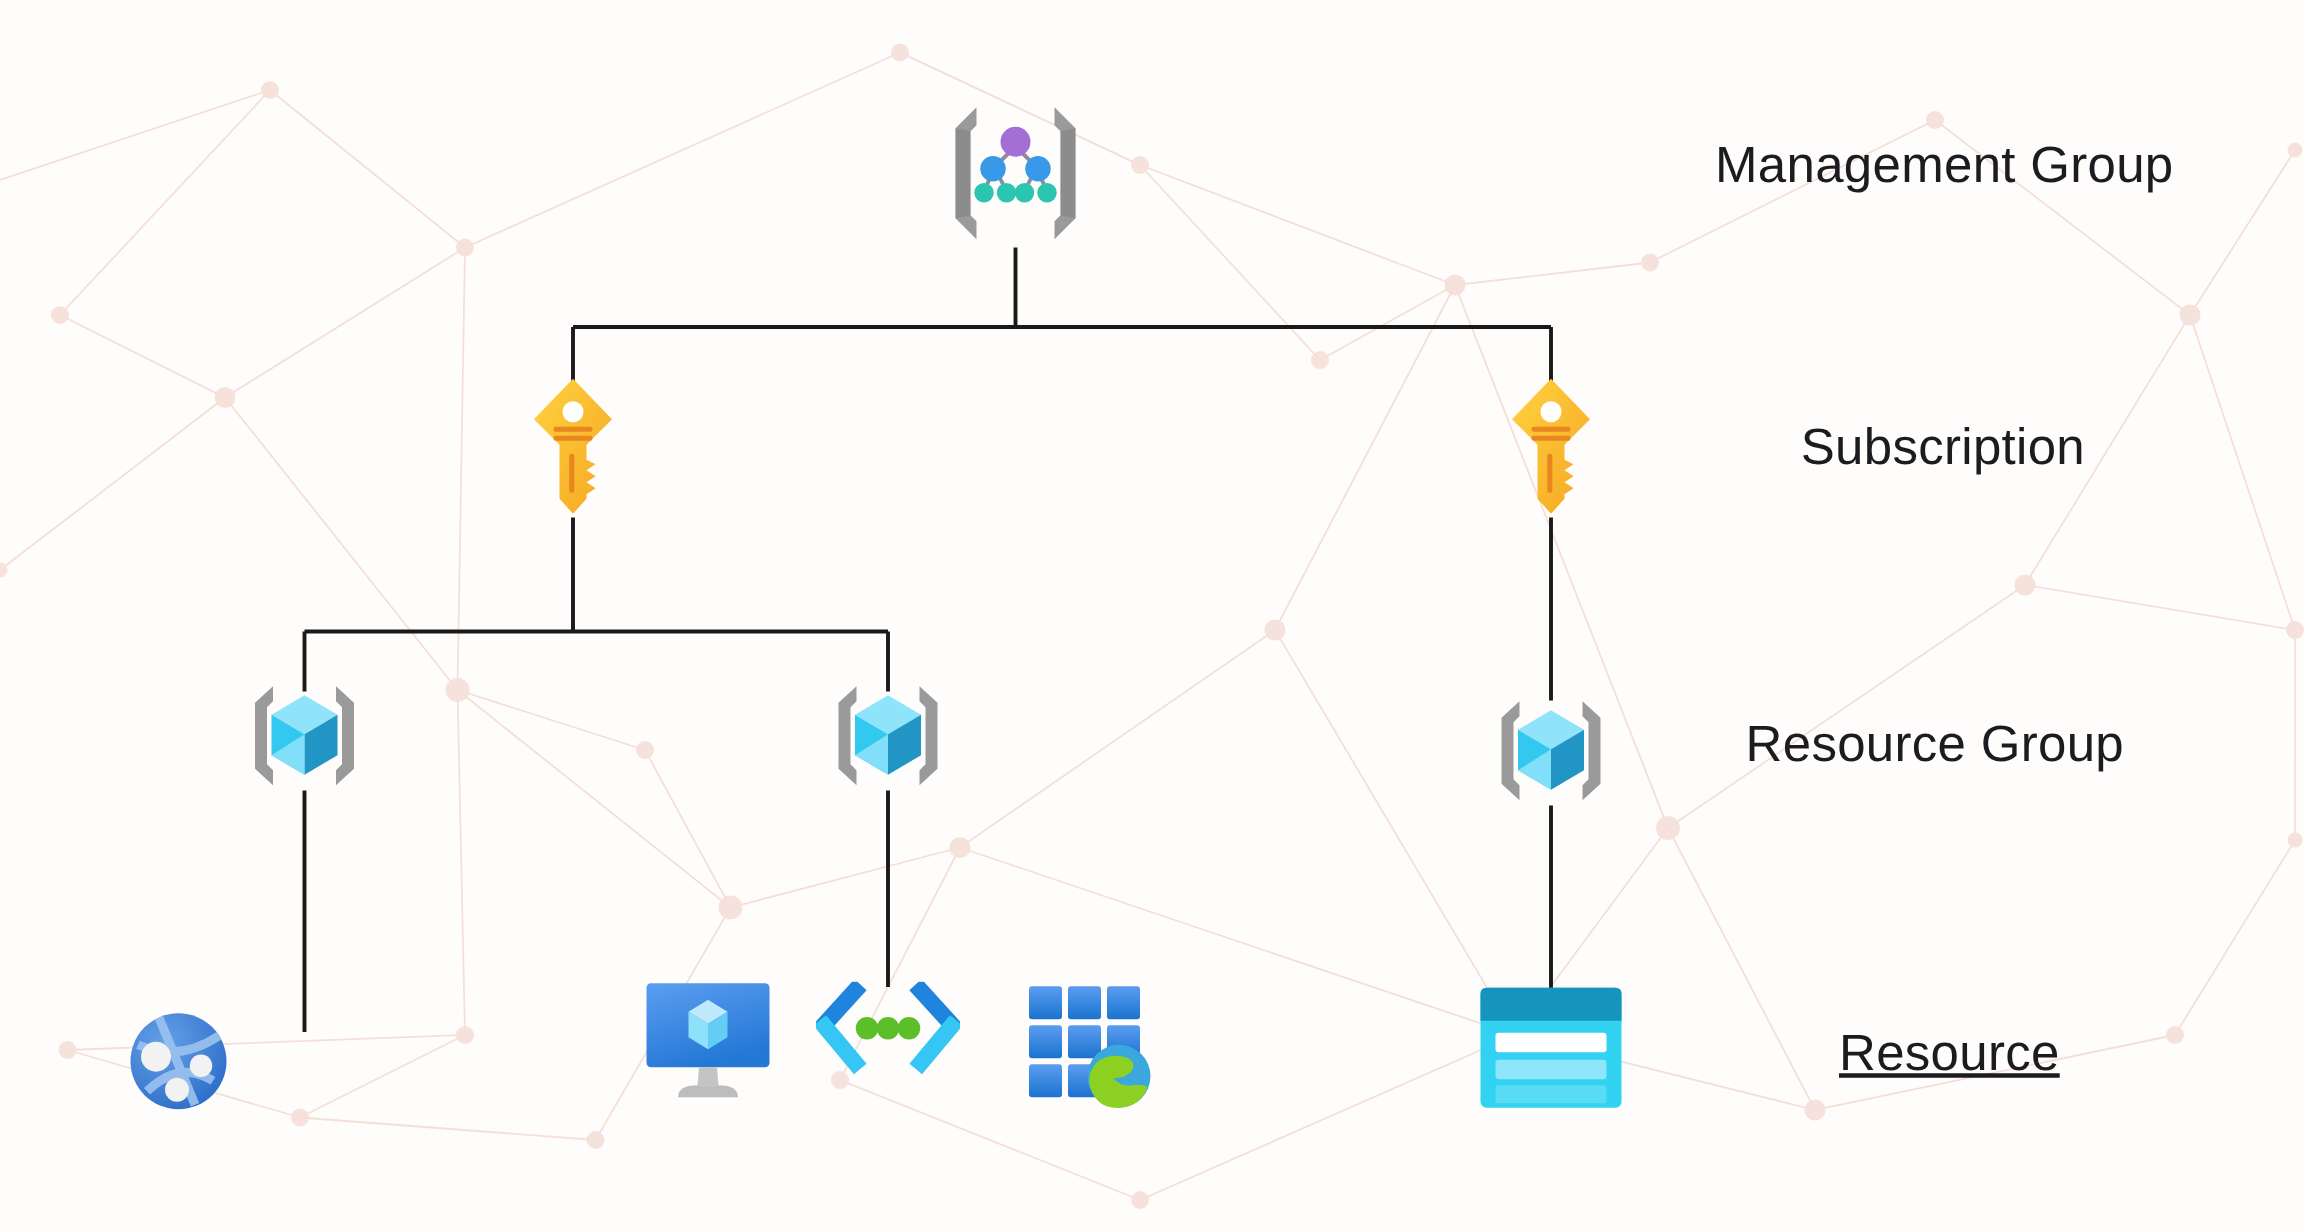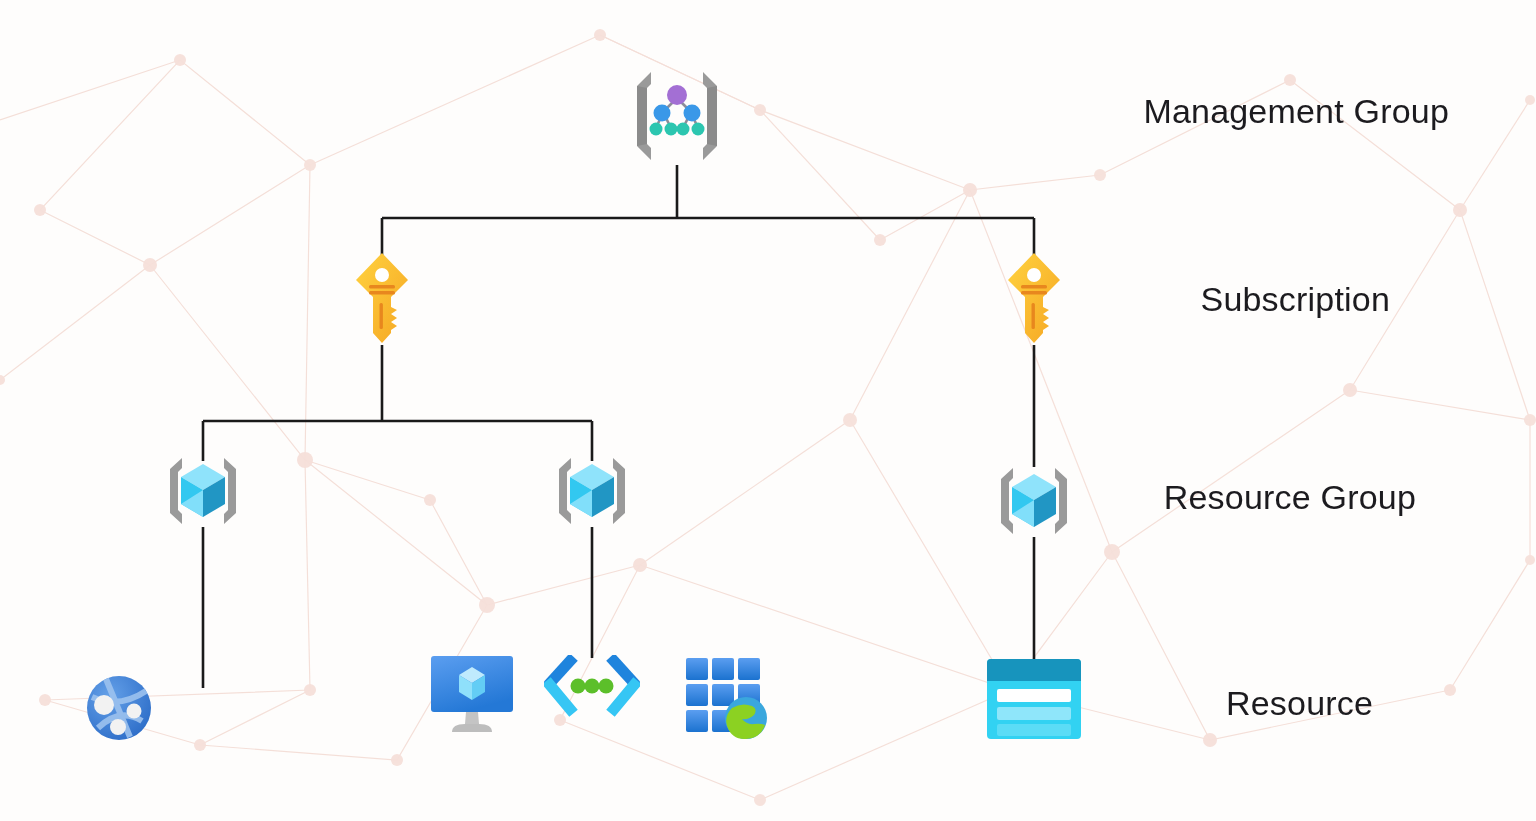--- a/index.html
+++ b/index.html
@@ -335,15 +335,15 @@
       <path d="M6 2 L92 2 Q96 2 96 6 L96 24 L2 24 L2 6 Q2 2 6 2 Z" fill="#1794bd"></path>
       <rect x="12" y="32" width="74" height="13" rx="2" fill="#ffffff"></rect>
       <rect x="12" y="50" width="74" height="13" rx="2" fill="#8fe6fa"></rect>
       <rect x="12" y="67" width="74" height="12" rx="2" fill="#5bdcf6"></rect>
     </svg>
   </div>
 
   <div class="tier-label right-aligned" style="left:1449px; top:111px;">Management Group</div>
   <div class="tier-label right-aligned" style="left:1416px; top:497px;">Resource Group</div>
   <div class="tier-label right-aligned" style="left:1390px; top:299px;">Subscription</div>
-  <div class="tier-label" style="left:1226px; top:703px;">Resource</div>
+  <div class="tier-label" style="left:1226px; top:703px;text-decoration:underline;">Resource</div>
 
 </div>
 
 </body></html>

